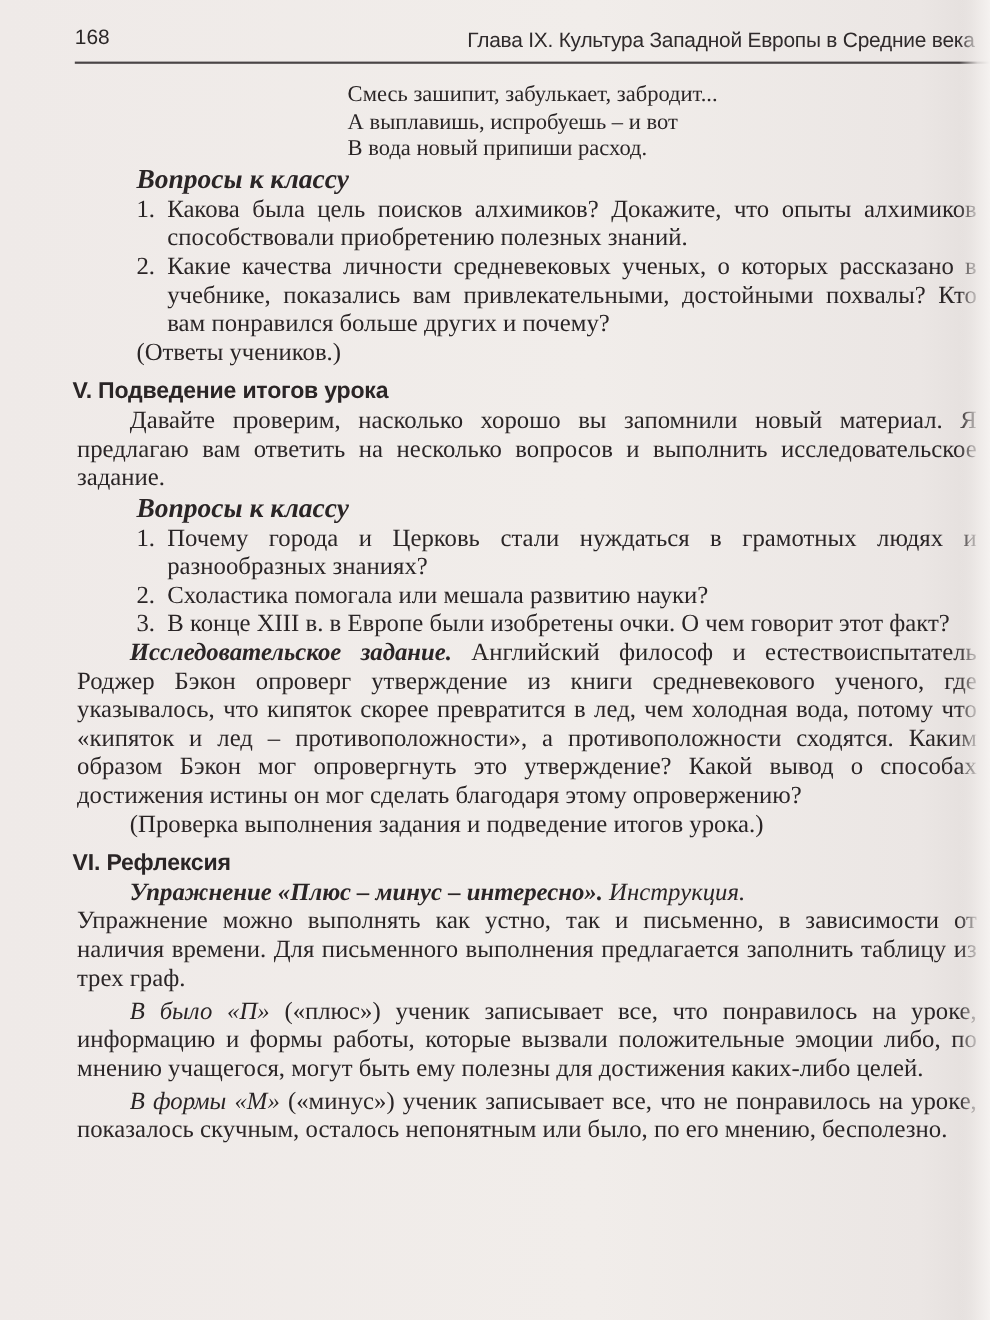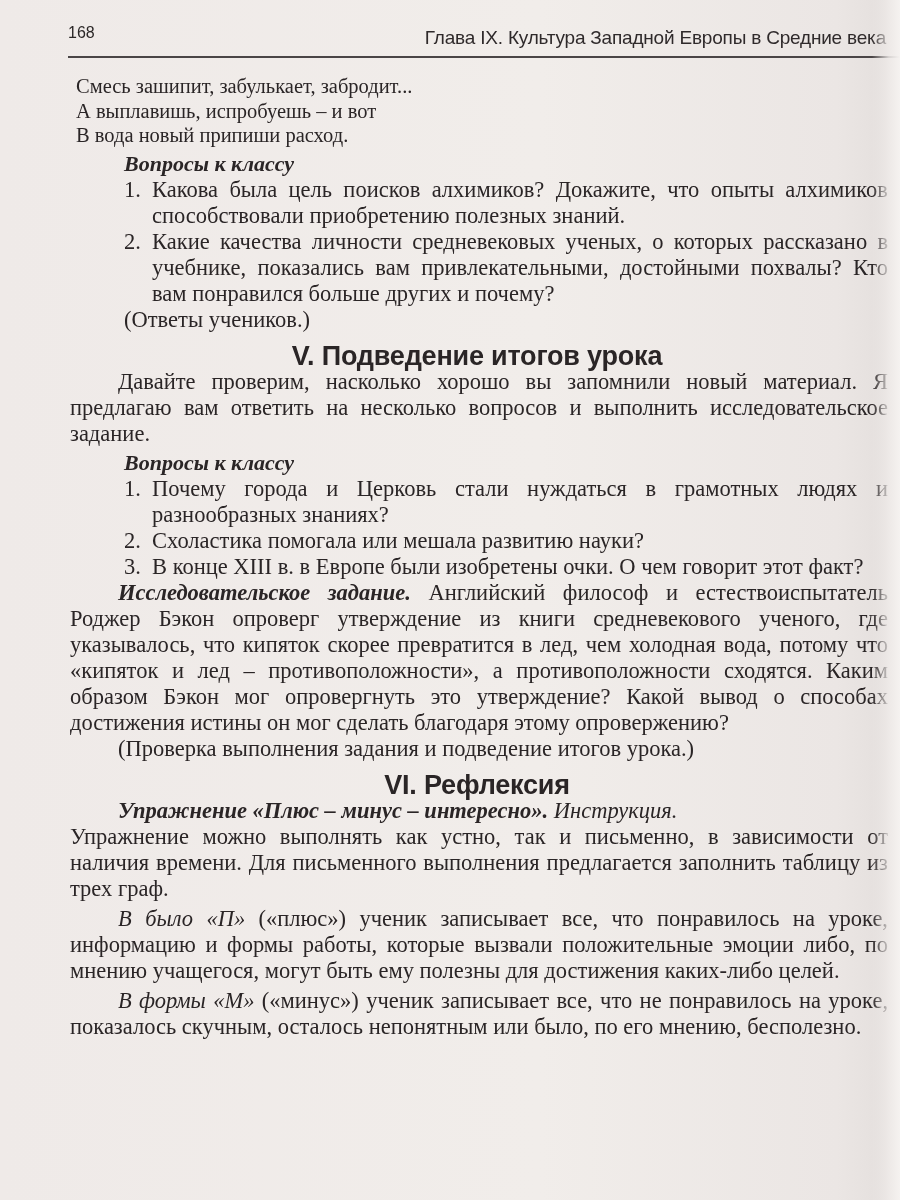--- a/index.html
+++ b/index.html
@@ -31,21 +31,21 @@
     left: 68px;
     top: 22px;
     width: 832px;
     height: 34px;
     border-bottom: 2px solid #4a4546;
   }
   .page-number {
     position: absolute;
     left: 0; top: 2px;
     font-family: "Liberation Sans", sans-serif;
-    font-size: 16px;
+    font-size: 19px;
     color: #2b2727;
   }
   .running-title {
     position: absolute;
     right: 14px; top: 5px;
     font-family: "Liberation Sans", sans-serif;
     font-size: 19px;
     color: #2f2a2b;
     letter-spacing: -0.2px;
     white-space: nowrap;
@@ -54,29 +54,30 @@
     position: absolute;
     left: 76px;
     top: 74px;
     width: 812px;
     font-family: "Liberation Serif", serif;
     font-size: 22.5px;
     line-height: 26px;
     color: #2a2526;
   }
   .verse {
+    margin-left: 240px;
     font-size: 20.5px;
     line-height: 24.5px;
   }
   .verse div { white-space: nowrap; }
   .subhead {
     font-family: "Liberation Serif", serif;
     font-weight: bold;
     font-style: italic;
-    font-size: 22px;
+    font-size: 25px;
     margin-left: 48px;
     line-height: 26px;
     margin-top: 3px;
   }
   .qlist {
     margin: 0;
     padding: 0;
     list-style: none;
     margin-left: 48px;
   }
@@ -88,26 +89,25 @@
   .qnum {
     position: absolute;
     left: 0; top: 0;
   }
   .answers {
     margin-left: 48px;
   }
   .section-title {
     font-family: "Liberation Sans", sans-serif;
     font-weight: bold;
-    font-size: 27px;
+    font-size: 21px;
     margin-left: -10px;
     margin-top: 10px;
     line-height: 26px;
     letter-spacing: -0.2px;
-    text-align: center;
   }
   .para {
     text-indent: 48px;
     text-align: justify;
     margin-left: -6px;
     margin-right: 0px;
   }
   .para.no-indent {
     text-indent: 0;
   }

